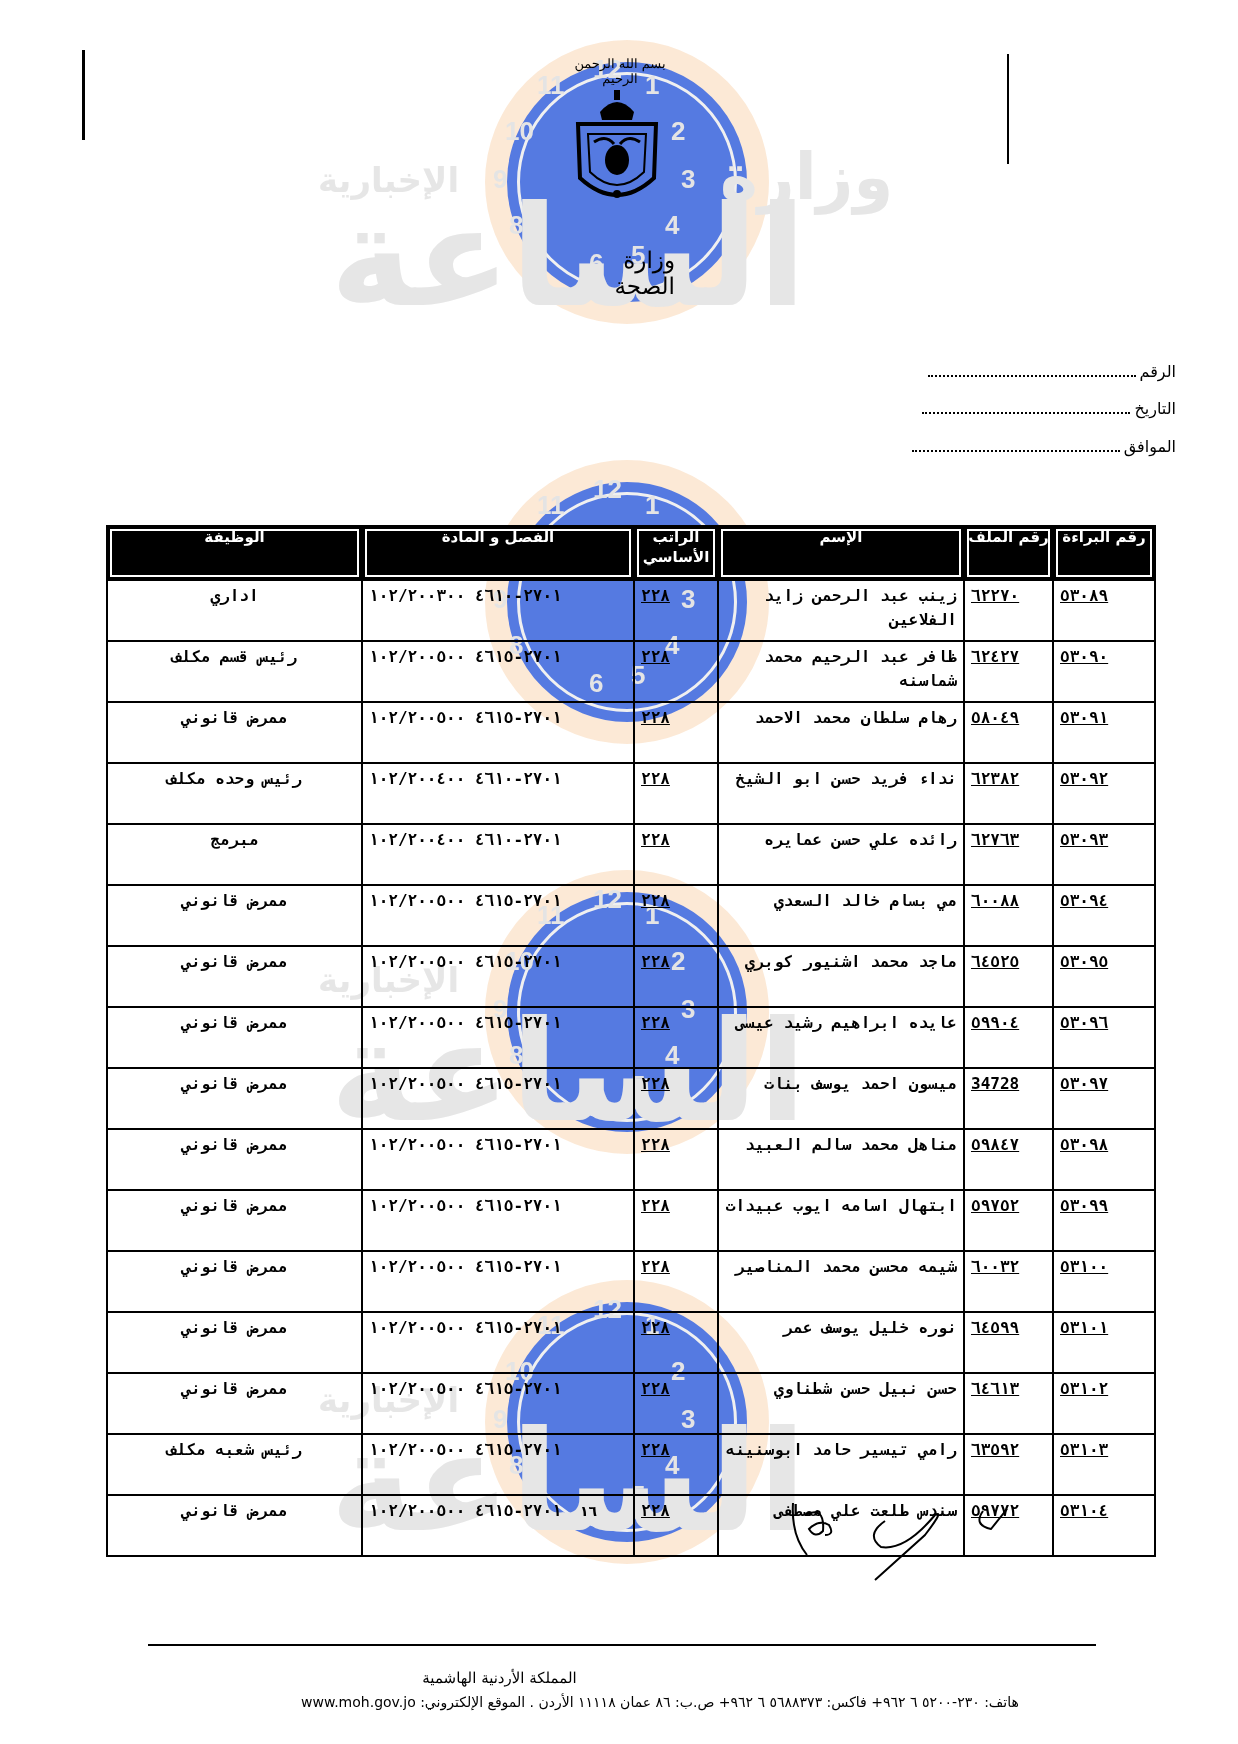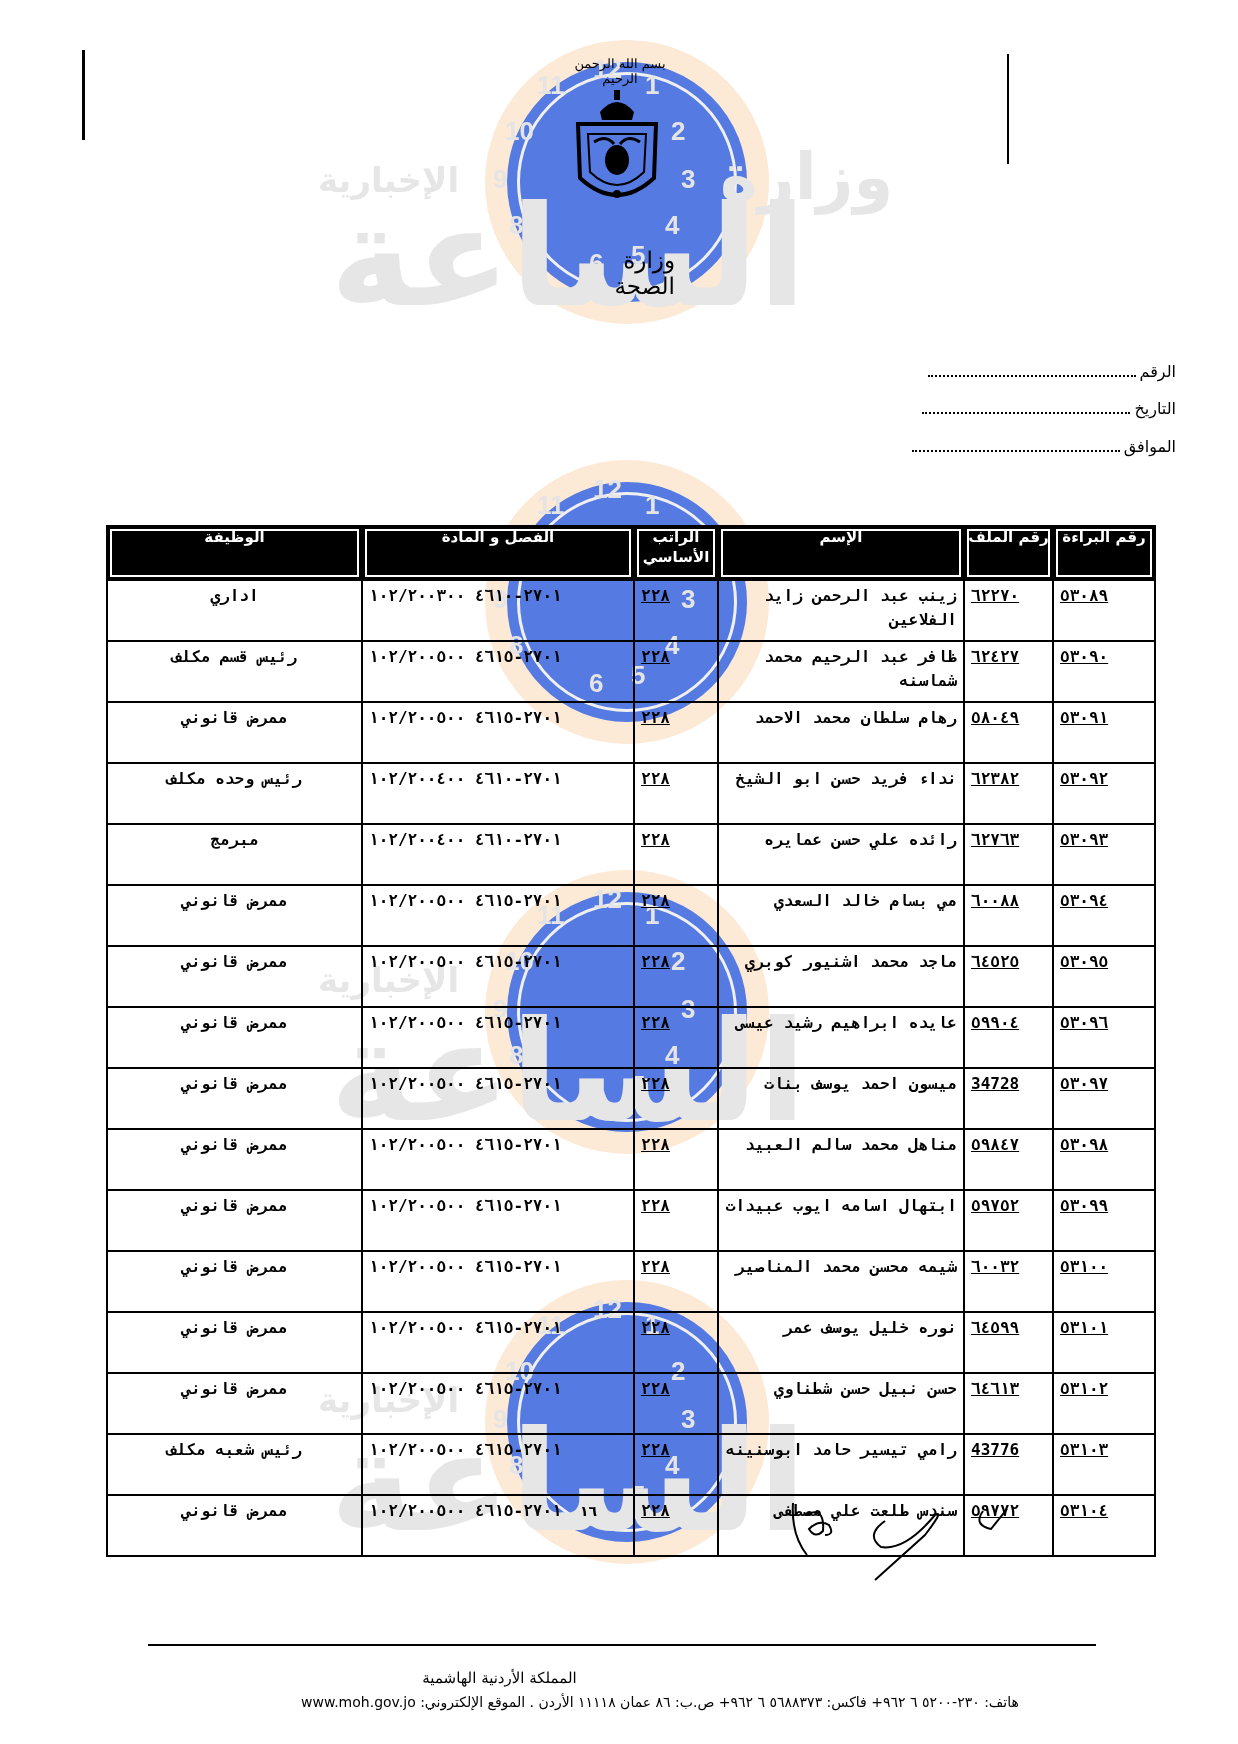--- a/index.html
+++ b/index.html
@@ -257,21 +257,21 @@
       <tr>
     <td class="c-num">٥٣١٠٢</td>
     <td class="c-file">٦٤٦١٣</td>
     <td class="c-name">حسن نبيل حسن شطناوي</td>
     <td class="c-sal">٢٢٨</td>
     <td class="c-acct">٢٧٠١-٤٦١٥ ١٠٢/٢٠٠٥٠٠</td>
     <td class="c-job">ممرض قانوني</td>
   </tr>
       <tr>
     <td class="c-num">٥٣١٠٣</td>
-    <td class="c-file">43776</td>
+    <td class="c-file">٦٣٥٩٢</td>
     <td class="c-name">رامي تيسير حامد ابوسنينه</td>
     <td class="c-sal">٢٢٨</td>
     <td class="c-acct">٢٧٠١-٤٦١٥ ١٠٢/٢٠٠٥٠٠</td>
     <td class="c-job">رئيس شعبه مكلف</td>
   </tr>
       <tr>
     <td class="c-num">٥٣١٠٤</td>
     <td class="c-file">٥٩٧٧٢</td>
     <td class="c-name">سندس طلعت علي مصطفى</td>
     <td class="c-sal">٢٢٨</td>

